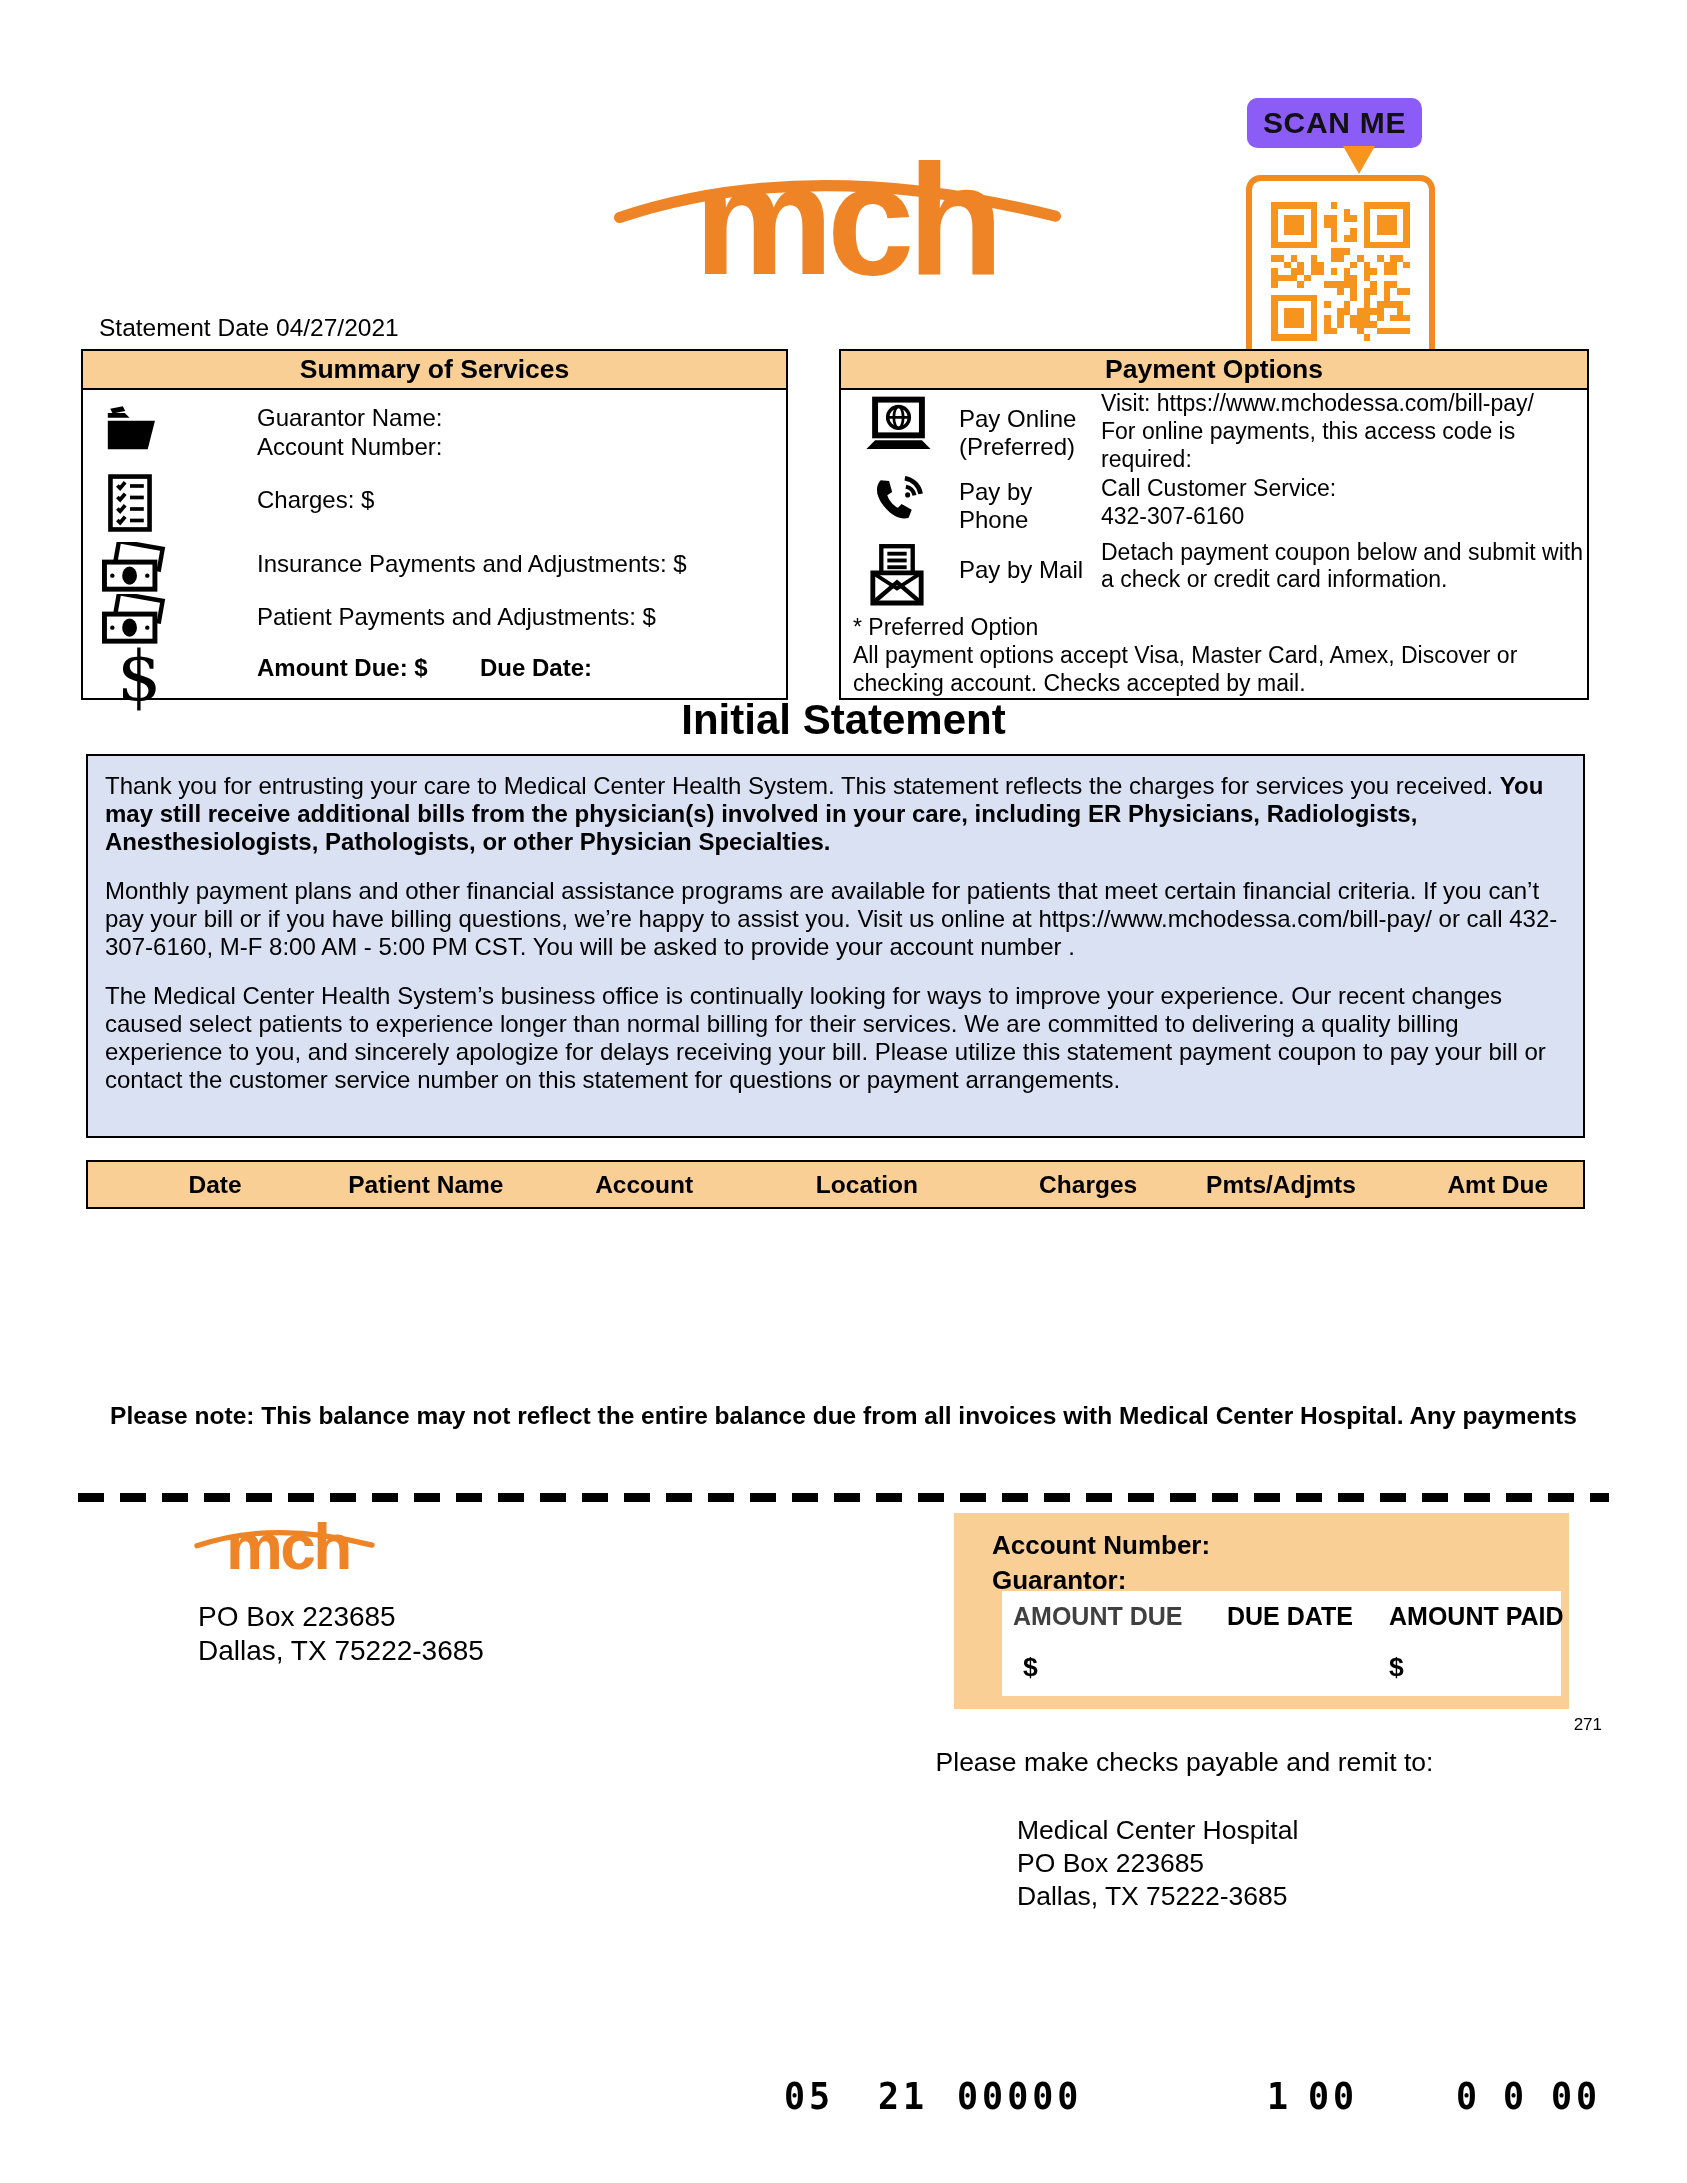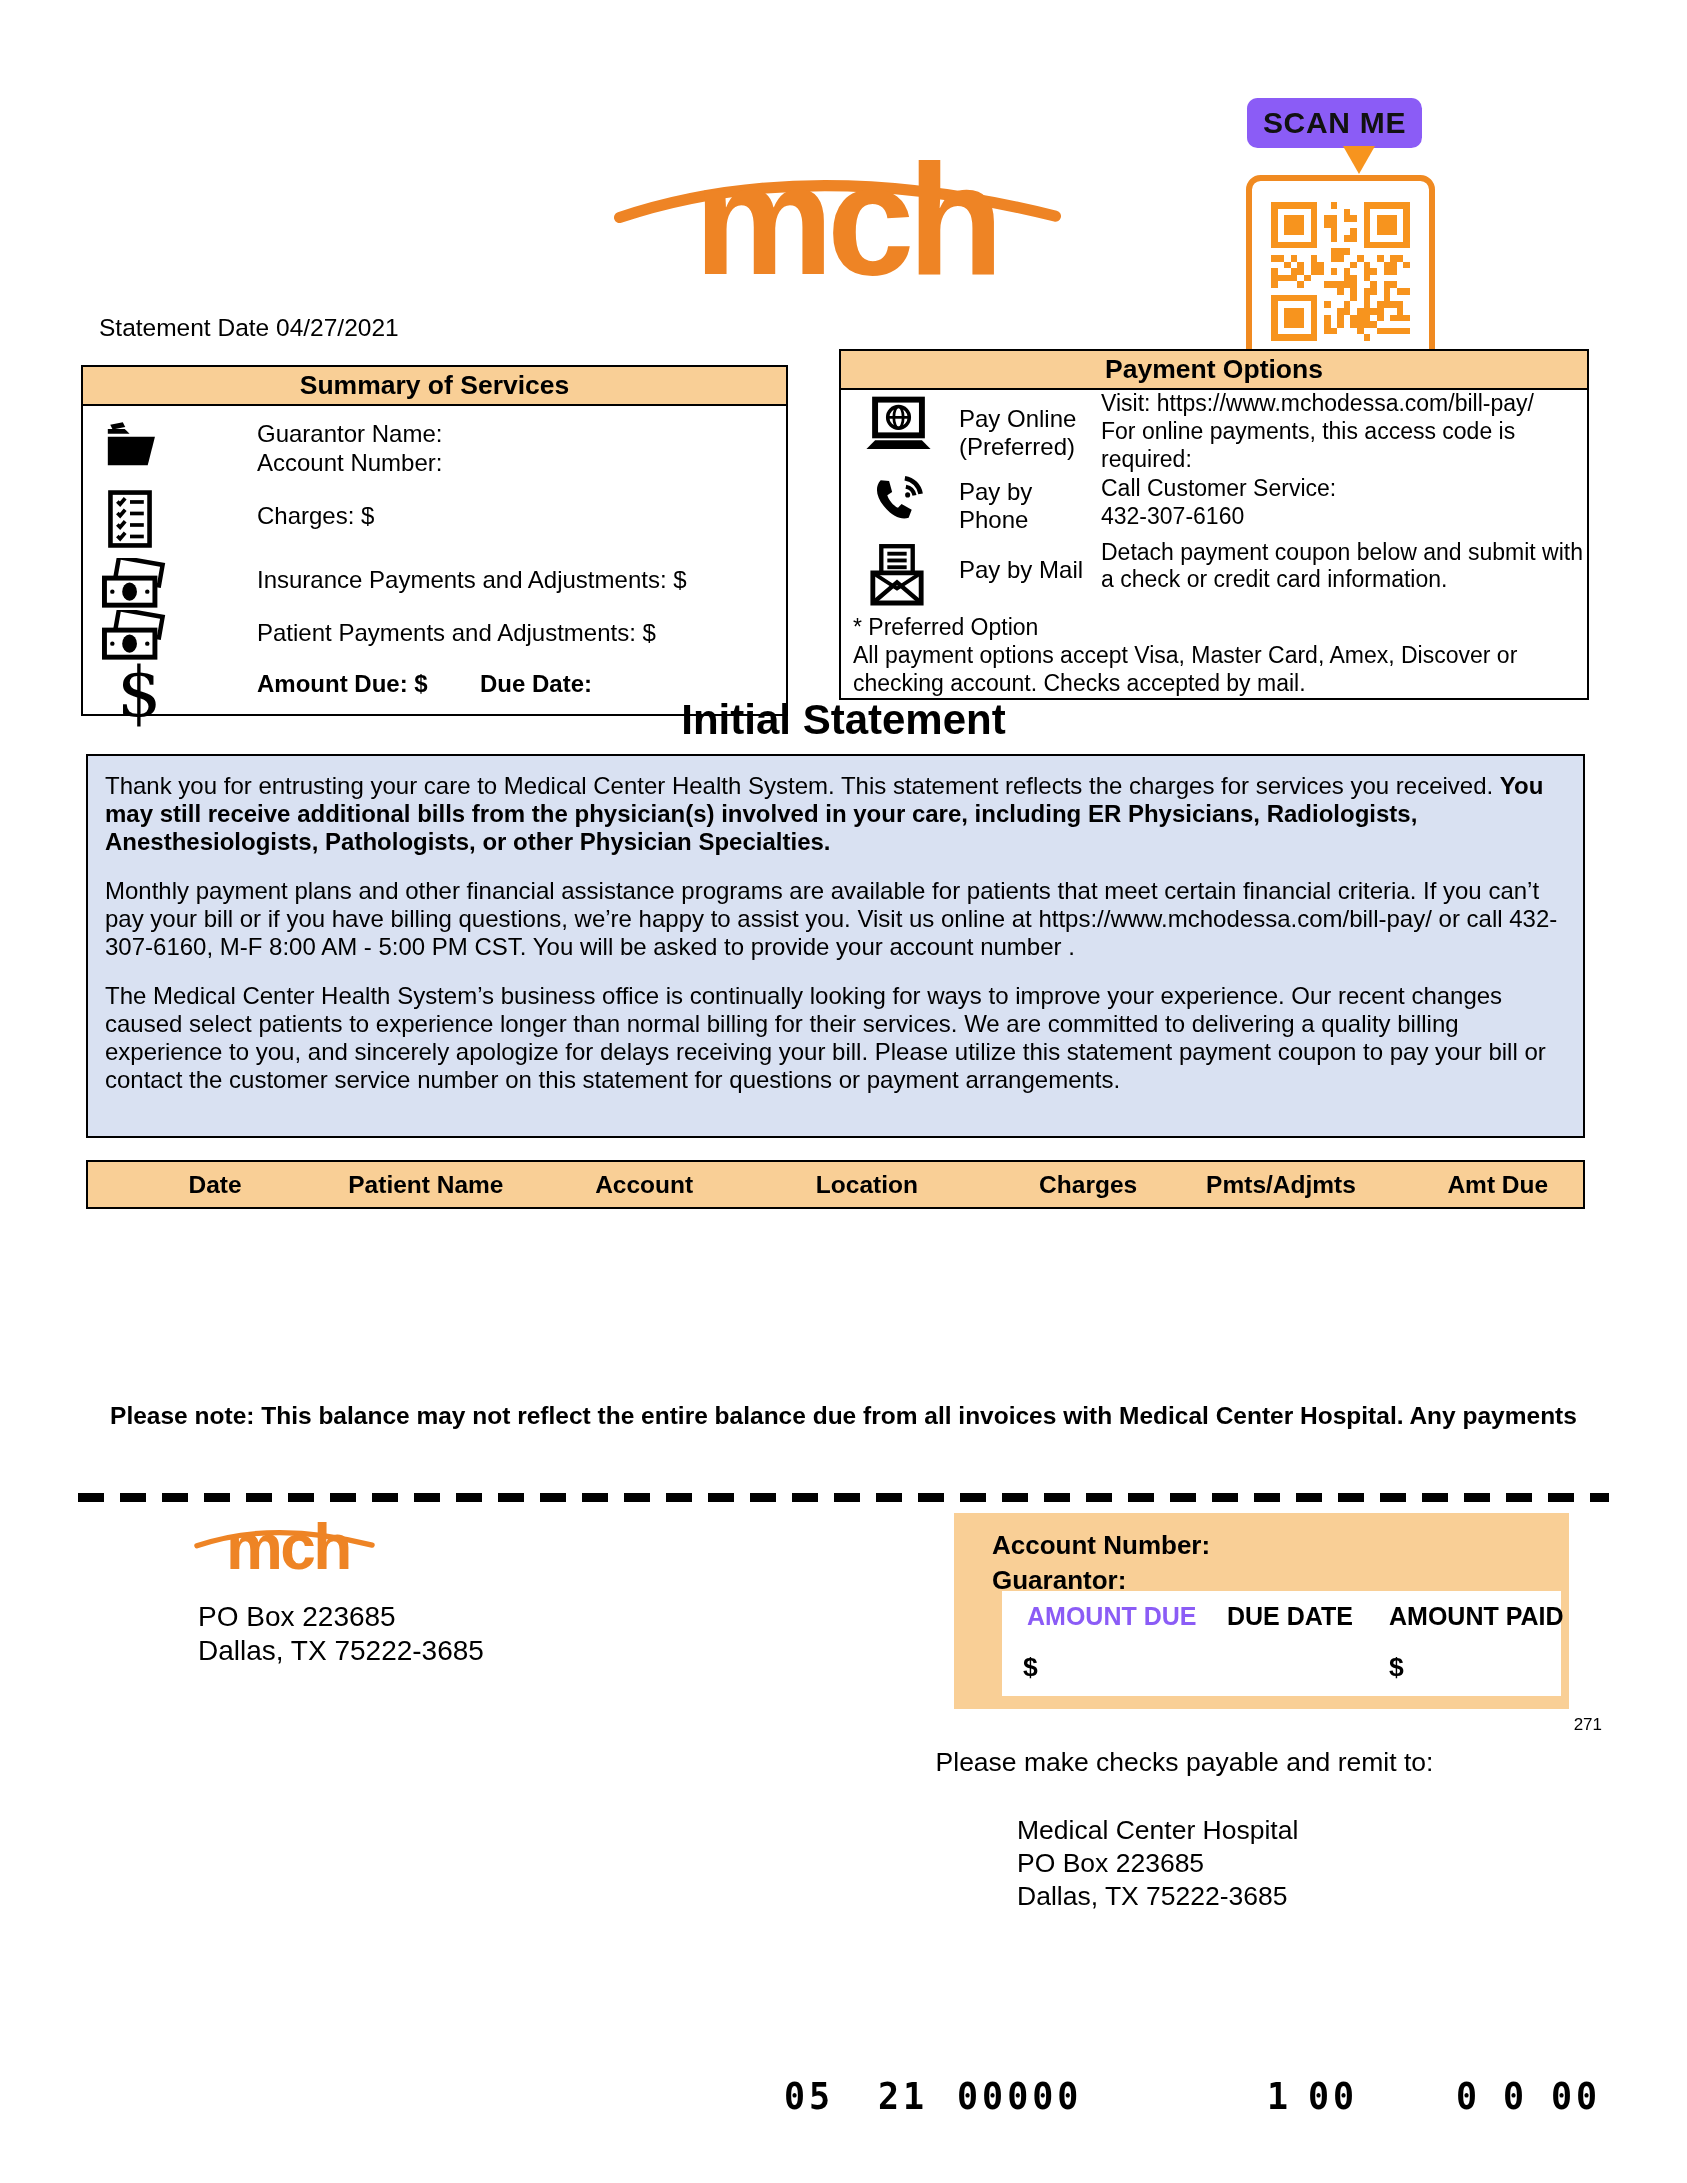--- a/index.html
+++ b/index.html
@@ -215,21 +215,21 @@
         <rect x="15" y="1" width="5" height="5" fill="#ffffff"></rect>
         <rect x="16" y="2" width="3" height="3" fill="#F7941E"></rect>
         <rect x="0" y="14" width="7" height="7" fill="#F7941E"></rect>
         <rect x="1" y="15" width="5" height="5" fill="#ffffff"></rect>
         <rect x="2" y="16" width="3" height="3" fill="#F7941E"></rect>
       </svg>
   </div>
 
   <div class="abs" style="left:99px;top:314px;font-size:24.5px;">Statement Date 04/27/2021</div>
 
-  <div class="infobox" style="left:81px;top:349px;width:703px;height:347px;margin-top:16px;">
+  <div class="infobox" style="left:81px;top:349px;width:703px;height:347px;">
     <div class="box-head">Summary of Services</div>
 
     <div class="icon" style="left:20px;top:52px;width:58px;height:49px;">
       <svg viewBox="0 0 24 20">
           <path d="M2 4 L9 4 L11 6 L2 6 Z" fill="#000"></path>
         <path d="M2 7.2 L21.5 7.2 L18.5 19 L2 19 Z" fill="#000"></path>
         <path d="M3 2.2 L8.2 1.2 L9.2 3.2 L4 4.2 Z" fill="#000"></path>
         </svg>
     </div>
     <div class="abs srow-text" style="left:174px;top:52px;">Guarantor Name:</div>
@@ -361,21 +361,21 @@
   </div>
   <div class="coupon-addr">
     <div>PO Box 223685</div>
     <div>Dallas, TX 75222-3685</div>
   </div>
 
   <div class="tanbox">
     <div class="lbl" style="top:17px;">Account Number:</div>
     <div class="lbl" style="top:52px;">Guarantor:</div>
     <div class="whitebox">
-      <span class="h" style="left:25px;color:#8b5cf6;">AMOUNT DUE</span>
+      <span class="h" style="left:11px;color:#404040;">AMOUNT DUE</span>
       <span class="h" style="left:225px;">DUE DATE</span>
       <span class="h" style="left:387px;">AMOUNT PAID</span>
       <span class="v" style="left:21px;">$</span>
       <span class="v" style="left:387px;">$</span>
     </div>
   </div>
   <div class="pagecode">271</div>
 
   <div class="checksnote">Please make checks payable and remit to:</div>
   <div class="remit">

